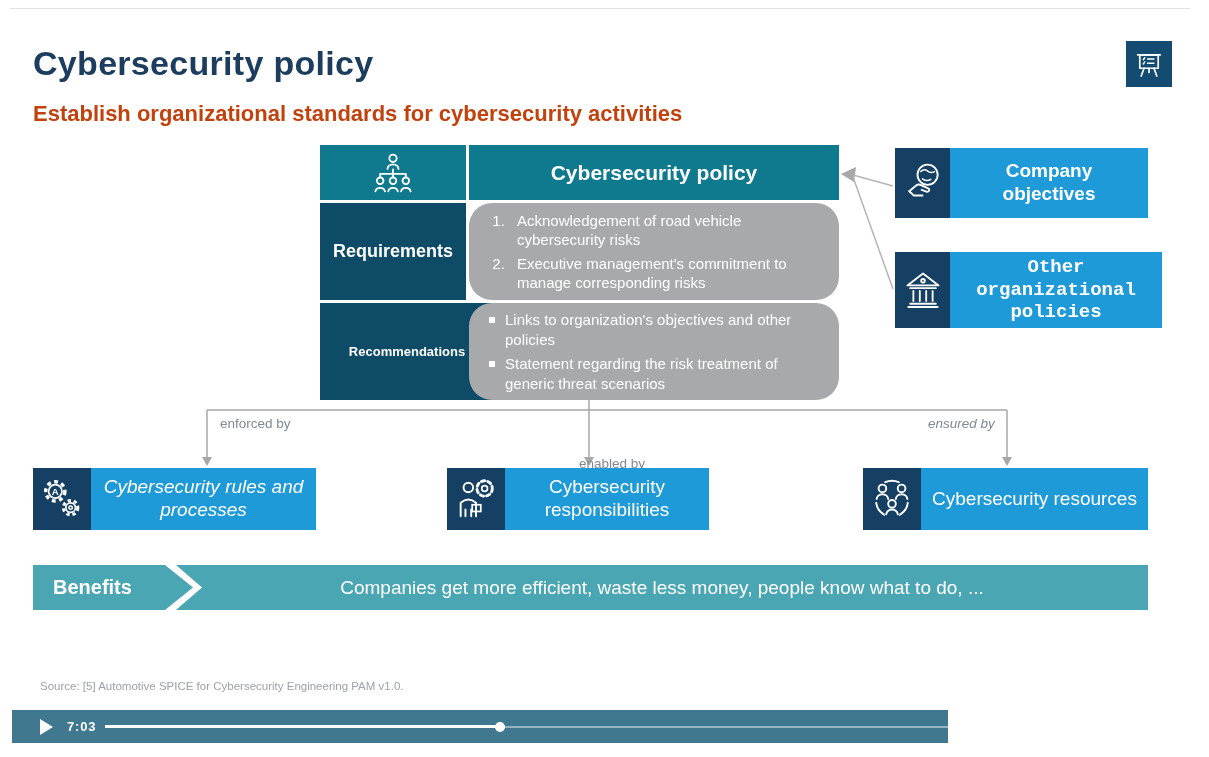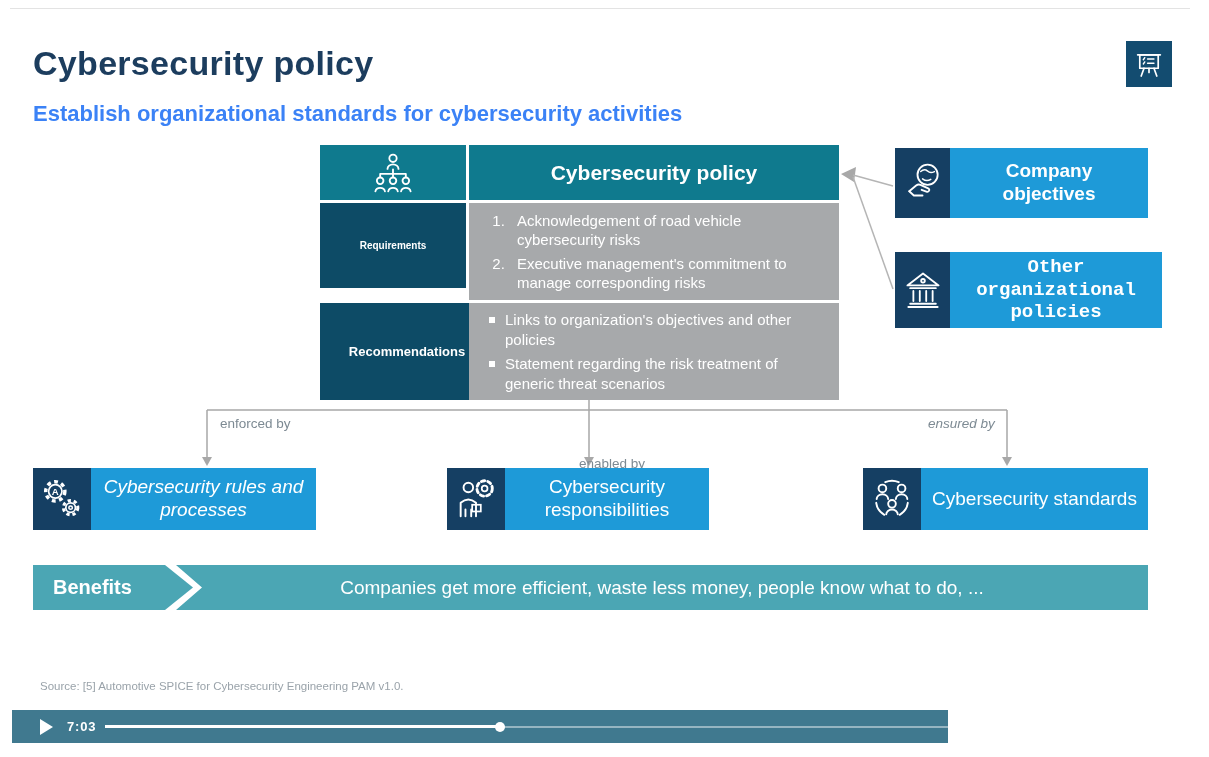--- a/index.html
+++ b/index.html
@@ -1,32 +1,32 @@
 <!DOCTYPE html>
 <html><head>
 <meta charset="utf-8">
 <style>
   * { margin:0; padding:0; box-sizing:border-box; }
   body { background:#fff; font-family:"Liberation Sans", sans-serif; }
   .canvas { position:relative; width:1209px; height:757px; background:#fff; overflow:hidden; }
   .topline { position:absolute; left:10px; top:8px; width:1180px; height:1px; background:#e3e3e3; }
 
   .page-title { position:absolute; left:33px; top:44px; font-size:34px; font-weight:bold; color:#1c3d5e; letter-spacing:.3px; }
-  .page-subtitle { position:absolute; left:33px; top:101px; font-size:22px; font-weight:700; color:#3b82f6; }
+  .page-subtitle { position:absolute; left:33px; top:101px; font-size:22px; font-weight:700; color:#c2410c; }
 
   .corner-icon { position:absolute; left:1126px; top:41px; width:46px; height:46px; background:#134c70; display:flex; align-items:center; justify-content:center; }
 
   
   .cell { position:absolute; display:flex; align-items:center; justify-content:center; }
   .hdr-icon   { left:320px; top:145px; width:146px; height:55px; background:#0f7a8e; }
   .hdr-title  { left:469px; top:145px; width:370px; height:55px; background:#0f7a8e; color:#fff; font-weight:bold; font-size:21px; }
   .lbl { background:#0d4b66; color:#fff; font-weight:bold; text-align:center; }
-  .req-lbl { left:320px; top:203px; width:146px; height:85px; font-size:10px; }
+  .req-lbl { left:320px; top:203px; width:146px; height:97px; font-size:18px; }
   .rec-lbl { left:320px; top:303px; width:174px; height:97px; font-size:13px; }
-  .content { background:#a7a9ab; color:#fff; font-size:15px; line-height:1.3; justify-content:flex-start; padding:10px 14px 10px 18px; }
+  .content { background:#a7a9ab; color:#fff; font-size:15px; line-height:1.3; justify-content:flex-start; padding:10px 14px 10px 18px;border-radius:23px; }
   .req-content { left:469px; top:203px; width:370px; height:97px; }
   .rec-content { left:469px; top:303px; width:370px; height:97px; }
   ol.numlist { list-style:decimal; padding-left:22px; width:100%; }
   ol.numlist li { padding-left:8px; margin:4px 0; }
   ul.sqlist { list-style:none; width:100%; }
   ul.sqlist li { position:relative; padding-left:18px; margin:5px 0; }
   ul.sqlist li::before { content:""; position:absolute; left:2px; top:7px; width:6px; height:6px; background:#fff; }
 
   
   .icon-box { position:absolute; background:#153f63; display:flex; align-items:center; justify-content:center; }
@@ -164,21 +164,21 @@
     <svg width="46" height="46" viewBox="0 0 48 48" fill="none" stroke="#fff" stroke-width="2" stroke-linecap="round">
       <circle cx="14" cy="13" r="4"></circle>
         <path d="M8 24 a6 5 0 0 1 12 0"></path>
       <circle cx="34" cy="13" r="4"></circle>
         <path d="M28 24 a6 5 0 0 1 12 0"></path>
       <circle cx="24" cy="29" r="4"></circle>
         <path d="M18 40 a6 5 0 0 1 12 0"></path>
       <path d="M17 6.5 a17 17 0 0 1 14 0 M7.5 28 a17 17 0 0 0 8.5 12.5 M40.5 28 a17 17 0 0 1 -8.5 12.5"></path>
     </svg>
   </div>
-  <div class="blue-box blue-reg" style="left:921px; top:468px; width:227px; height:62px;">Cybersecurity standards</div>
+  <div class="blue-box blue-reg" style="left:921px; top:468px; width:227px; height:62px;">Cybersecurity resources</div>
 
   <div class="benefit-chip">Benefits</div>
   <div class="benefit-bar">Companies get more efficient, waste less money, people know what to do, ...</div>
 
   <div class="source-line">Source: [5] Automotive SPICE for Cybersecurity Engineering PAM v1.0.</div>
 
   <div class="player">
     <div class="play-btn">
       <svg width="14" height="16" viewBox="0 0 14 16">
           <polygon points="0,0 0,16 13,8" fill="#fff"></polygon>

